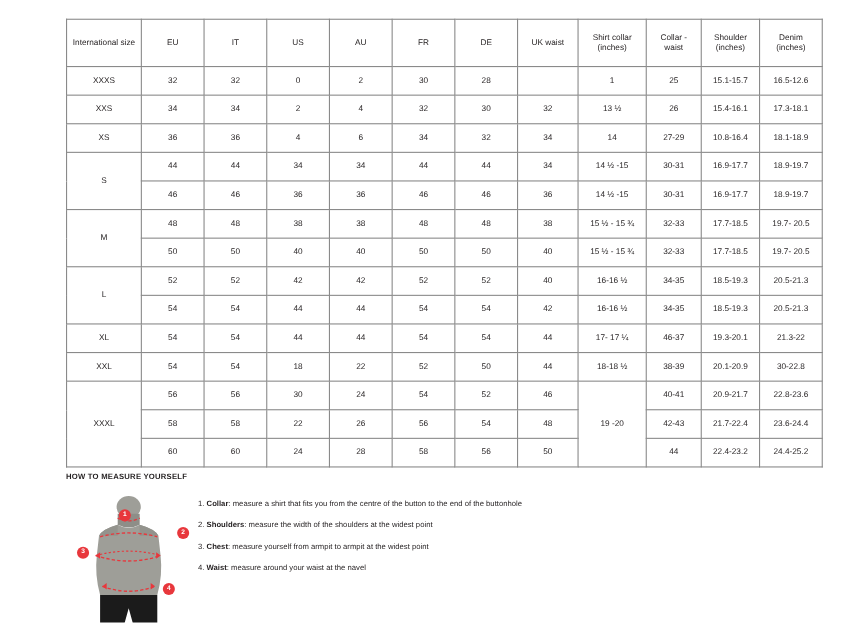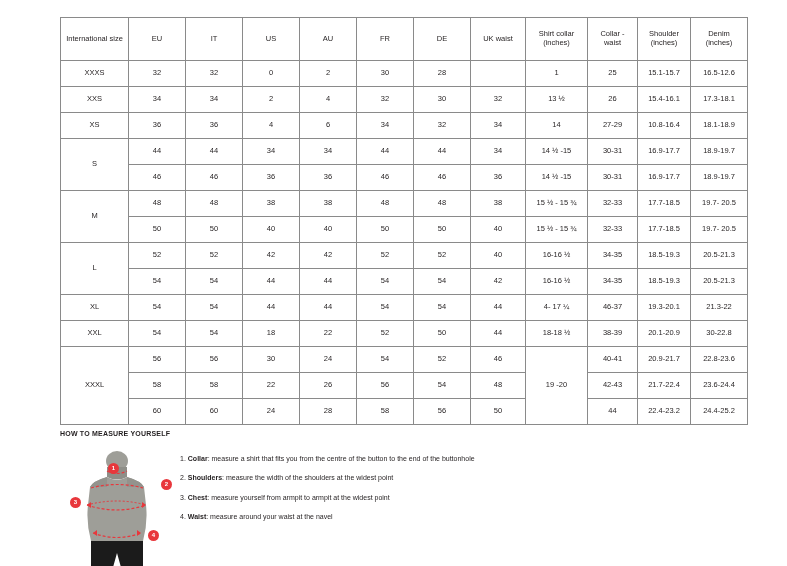--- a/index.html
+++ b/index.html
@@ -287,21 +287,21 @@
 
       <tr>
         <td rowspan="1">XL</td>
         <td>54</td>
         <td>54</td>
         <td>44</td>
         <td>44</td>
         <td>54</td>
         <td>54</td>
         <td>44</td>
-        <td>4- 17 ¼</td>
+        <td>17- 17 ¼</td>
         <td>46-37</td>
         <td>19.3-20.1</td>
         <td>21.3-22</td>
       </tr>
 
       <tr>
         <td rowspan="1">XXL</td>
         <td>54</td>
         <td>54</td>
         <td>18</td>

